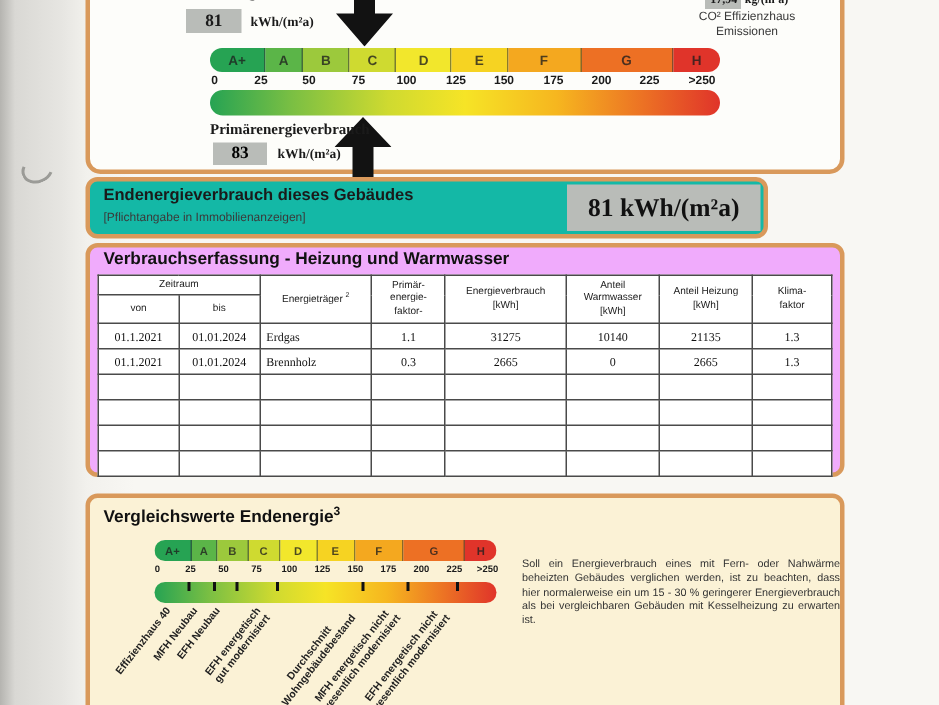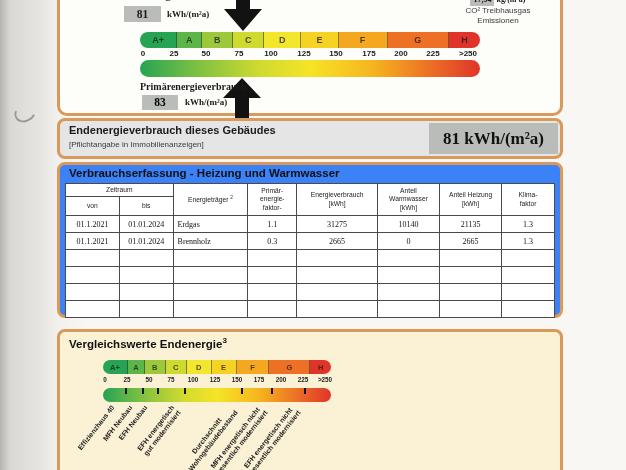--- a/index.html
+++ b/index.html
@@ -33,29 +33,29 @@
   #arrow-down{left:164px;top:14px;width:38px;height:48px;}
   #arrow-up{left:163px;top:109px;width:38px;height:42px;}
   #primary-label{position:absolute;left:80px;top:112px;font-weight:bold;font-size:10px;color:#1a1a1a;}
   #primary-value-box{position:absolute;left:82px;top:126px;width:36px;height:15px;font-weight:bold;font-size:11.5px;line-height:15px;}
   #primary-unit{position:absolute;left:125px;top:128px;font-weight:bold;font-size:9px;color:#1a1a1a;}
   #co2-block{position:absolute;right:10px;top:26px;width:104px;text-align:center;font-size:8px;color:#3a3a3a;line-height:10.5px;}
   #co2-line1{font-family:"Liberation Serif",serif;font-weight:bold;color:#1a1a1a;}
   #co2-line1 .graybox{padding:0 3px;}
 
   
-  #panel-end{left:57px;top:118px;width:506px;height:41px;background:#e5e5e5;border-radius:8px;}
+  #panel-end{left:57px;top:118px;width:455px;height:41px;background:#14b8a6;border-radius:8px;}
   #end-sec-title{position:absolute;left:9px;top:3px;font-weight:bold;font-size:11px;color:#1a1a1a;}
   #end-sec-sub{position:absolute;left:9px;top:19px;font-size:8px;color:#3a3a3a;}
   #end-sec-value{position:absolute;right:2px;top:2px;bottom:2px;width:129px;background:#b9bcb8;
     font-family:"Liberation Serif",serif;font-weight:bold;font-size:17px;color:#111;
     display:flex;align-items:center;justify-content:center;}
 
   
-  #panel-verbrauch{left:57px;top:162px;width:506px;height:156px;background:#3b82f6;border-radius:8px;}
+  #panel-verbrauch{left:57px;top:162px;width:506px;height:156px;background:#f0abfc;border-radius:8px;}
   #verbrauch-title{position:absolute;left:9px;top:2px;font-weight:bold;font-size:11.5px;color:#111;}
   #verbrauch-table{position:absolute;left:5px;top:18px;width:490px;border-collapse:collapse;background:#fff;
     table-layout:fixed;}
   #verbrauch-table th,#verbrauch-table td{border:1px solid #4a4a4a;padding:0 2px;overflow:hidden;}
   #verbrauch-table th{font-weight:normal;font-size:6.7px;line-height:1.25;text-align:center;color:#222;}
   #verbrauch-table td{font-family:"Liberation Serif",serif;font-size:8px;height:16px;text-align:center;color:#111;}
   #verbrauch-table td.c2{text-align:left;padding-left:4px;}
   #verbrauch-table tr.hdr1 th{height:12px;}
   #verbrauch-table tr.hdr2 th{height:18px;}
   sup{font-size:0.7em;}
@@ -122,21 +122,21 @@
   <svg class="arrow" id="arrow-up" viewBox="0 0 38 42">
     <path d="M19 0 L38 20 H26 V42 H12 V20 H0 Z" fill="#121212"></path>
   </svg>
 
   <div id="primary-label" class="serif">Primärenergieverbrauch</div>
   <div id="primary-value-box" class="graybox serif">83</div>
   <div id="primary-unit" class="serif">kWh/(m²a)</div>
 
   <div id="co2-block">
     <div id="co2-line1"><span class="graybox">17,94</span> <span>kg/(m²a)</span></div>
-    <div>CO² Treibhausgas</div>
+    <div>CO² Effizienzhaus</div>
     <div>Emissionen</div>
   </div>
 </div>
 
 <div class="panel" id="panel-end">
   <div id="end-sec-title">Endenergieverbrauch dieses Gebäudes</div>
   <div id="end-sec-sub">[Pflichtangabe in Immobilienanzeigen]</div>
   <div id="end-sec-value">81 kWh/(m²a)</div>
 </div>
 
@@ -283,16 +283,17 @@
   <div class="vglabel" style="left:110px">EFH energetisch
 gut modernisiert</div>
   <div class="vglabel" style="left:167px">Durchschnitt
 Wohngebäudebestand</div>
   <div class="vglabel" style="left:197px">MFH energetisch nicht
 wesentlich modernisiert</div>
   <div class="vglabel" style="left:230px">EFH energetisch nicht
 wesentlich modernisiert</div>
 
   <div id="vergleich-text">
+    <p>Soll ein Energieverbrauch eines mit Fern- oder Nahwärme beheizten Gebäudes verglichen werden, ist zu beachten, dass hier normalerweise ein um 15 - 30 % geringerer Energieverbrauch als bei vergleichbaren Gebäuden mit Kesselheizung zu erwarten ist.</p>
   </div>
 </div>
 
 <div id="pen-mark"></div>
 
 </body></html>

